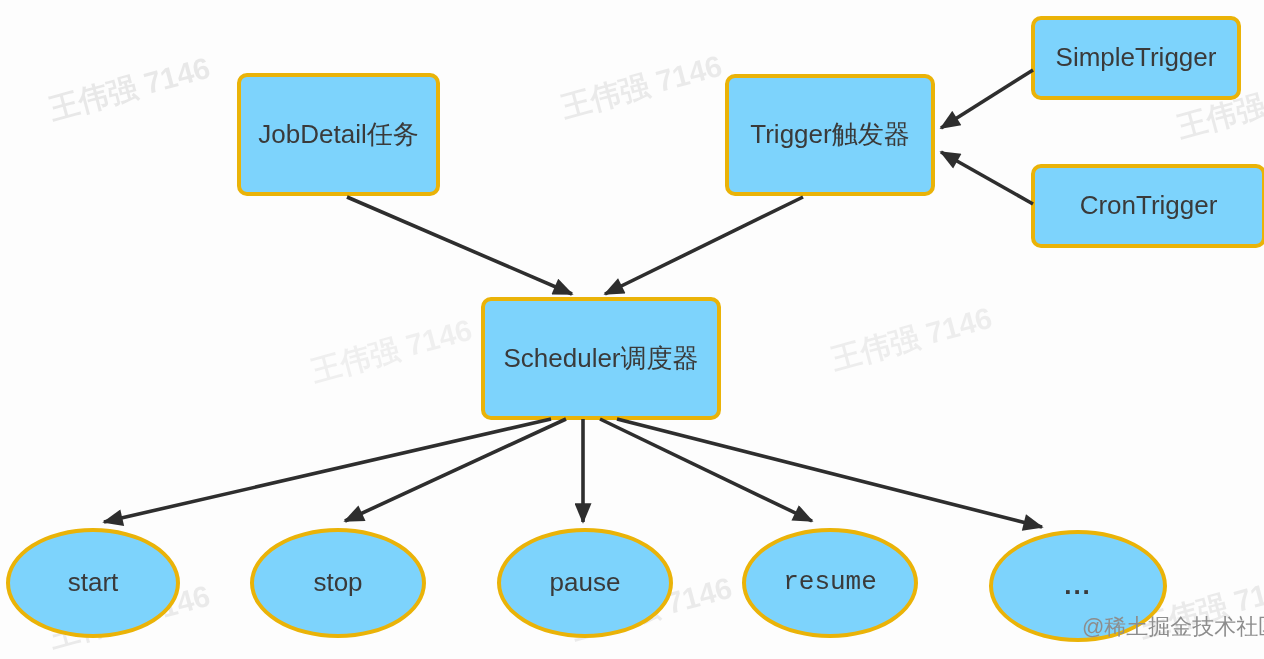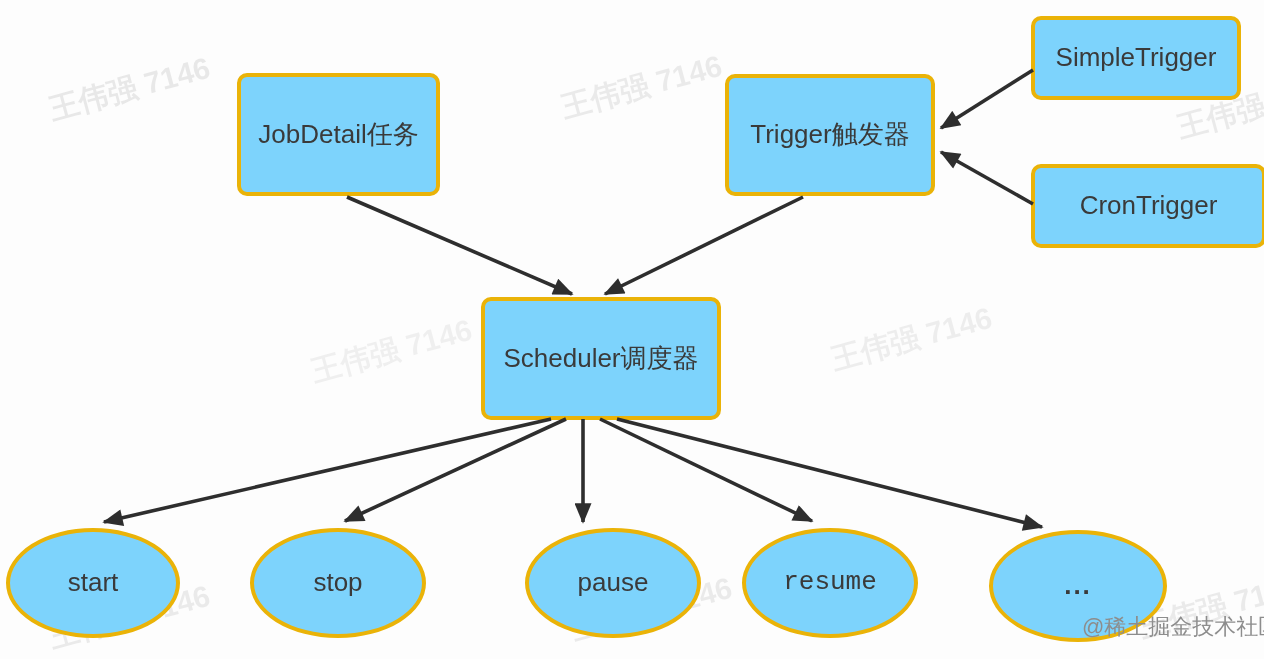--- a/index.html
+++ b/index.html
@@ -71,21 +71,21 @@
   }
   .box{border-radius:10px;}
   .ellipse{border-radius:50%;align-items:center;}
   .n-jobdetail{left:237px;top:73px;width:203px;height:123px;}
   .n-trigger{left:725px;top:74px;width:210px;height:122px;}
   .n-simple{left:1031px;top:16px;width:210px;height:84px;}
   .n-cron{left:1031px;top:164px;width:235px;height:84px;}
   .n-scheduler{left:481px;top:297px;width:240px;height:123px;}
   .n-start{left:6px;top:528px;width:174px;height:110px;}
   .n-stop{left:250px;top:528px;width:176px;height:110px;}
-  .n-pause{left:525px;top:528px;width:176px;height:110px;}
+  .n-pause{left:497px;top:528px;width:176px;height:110px;}
   .n-resume{left:742px;top:528px;width:176px;height:110px;font-family:Liberation Mono, monospace;}
   .n-more{left:989px;top:530px;width:178px;height:112px;}
   .n-more .node-label{letter-spacing:2px;font-weight:bold;}
 </style>
 </head>
 <body>
 
 <div class="canvas">
 
   <div class="wm wm-1">王伟强 7146</div>

